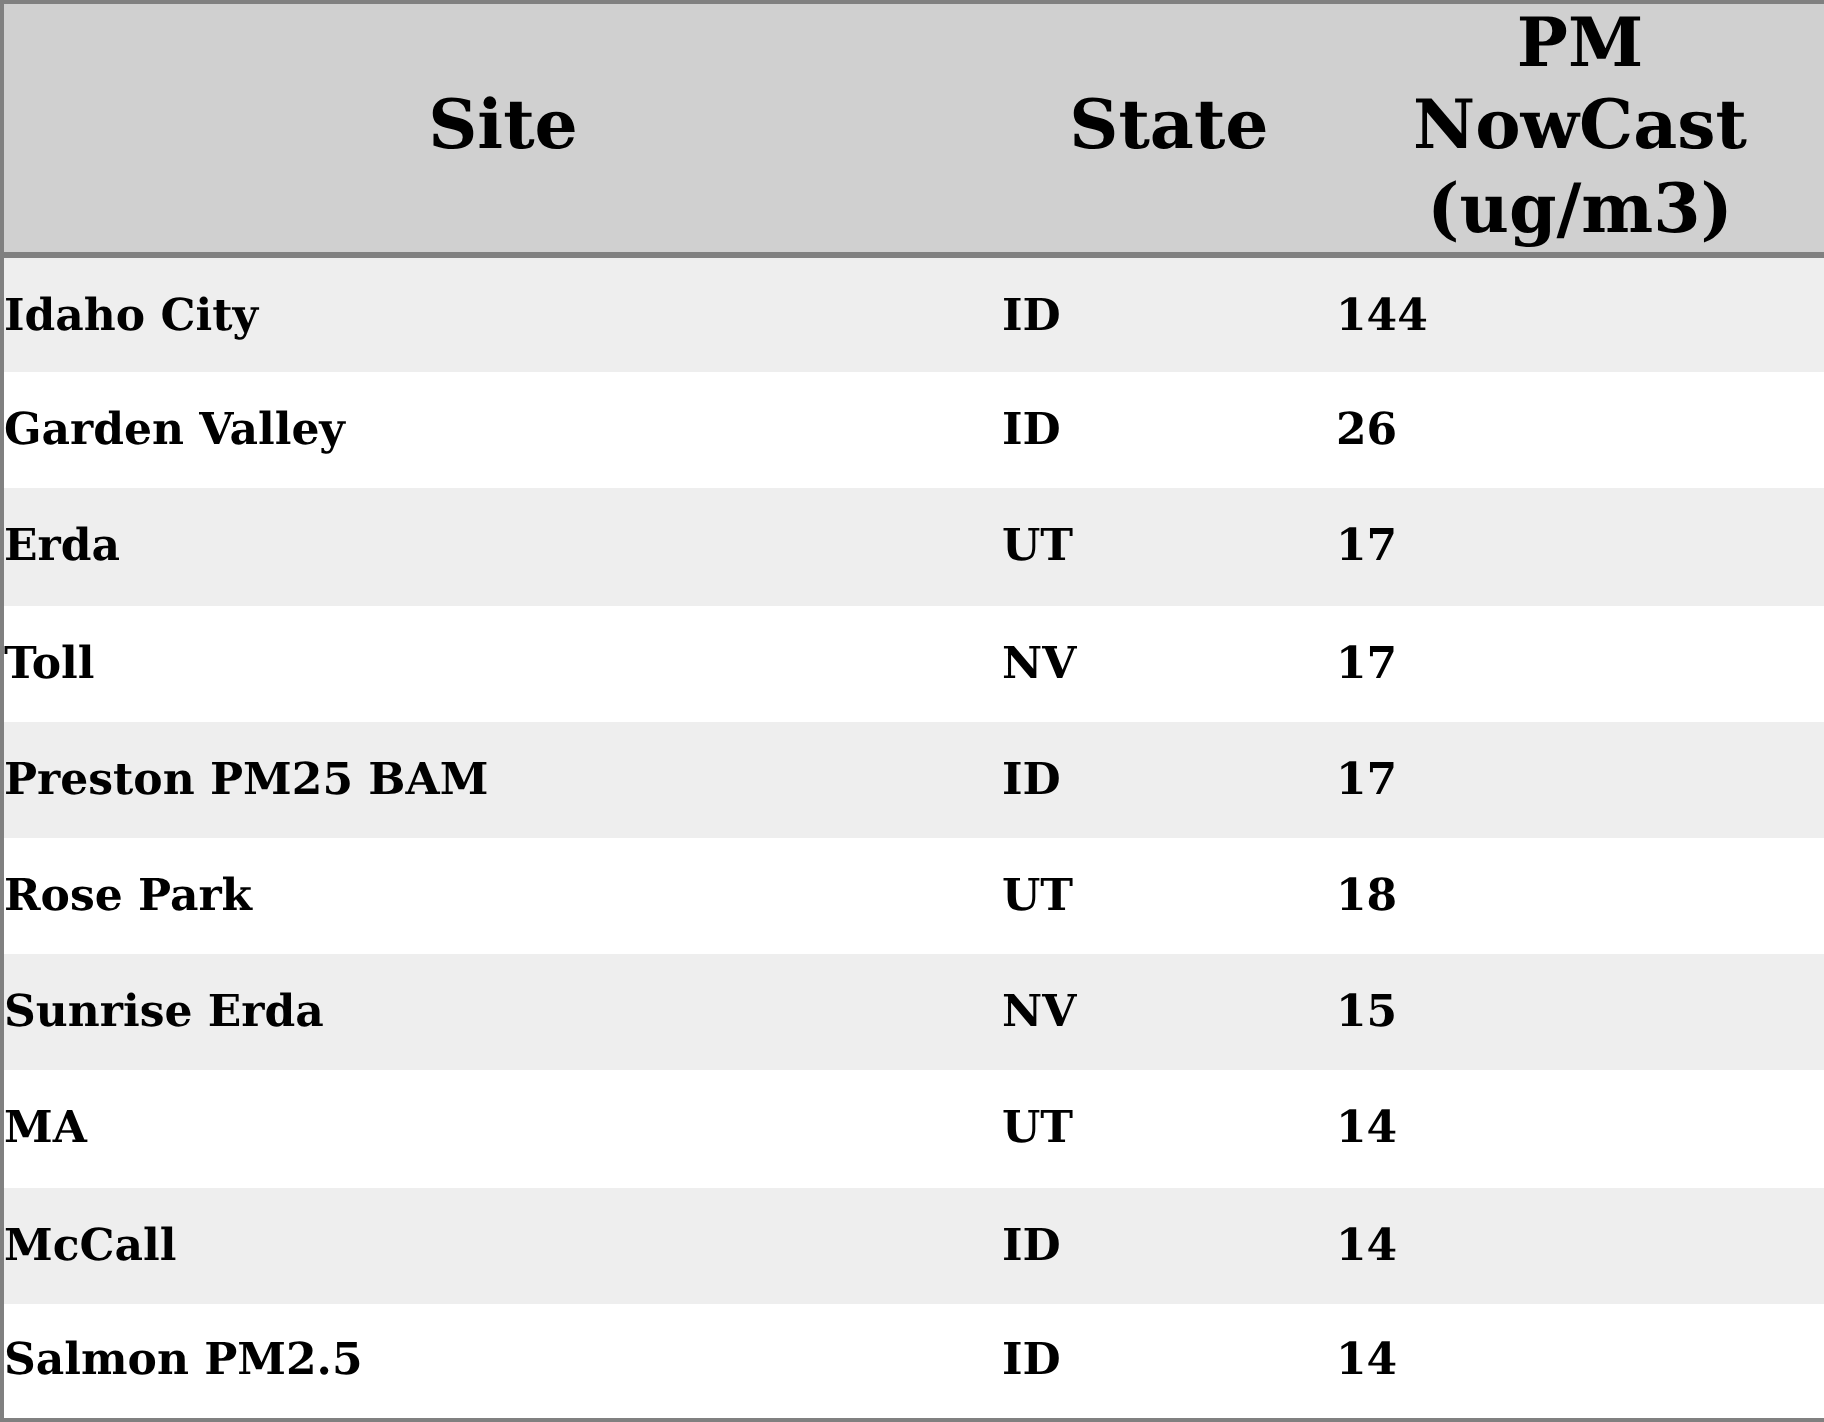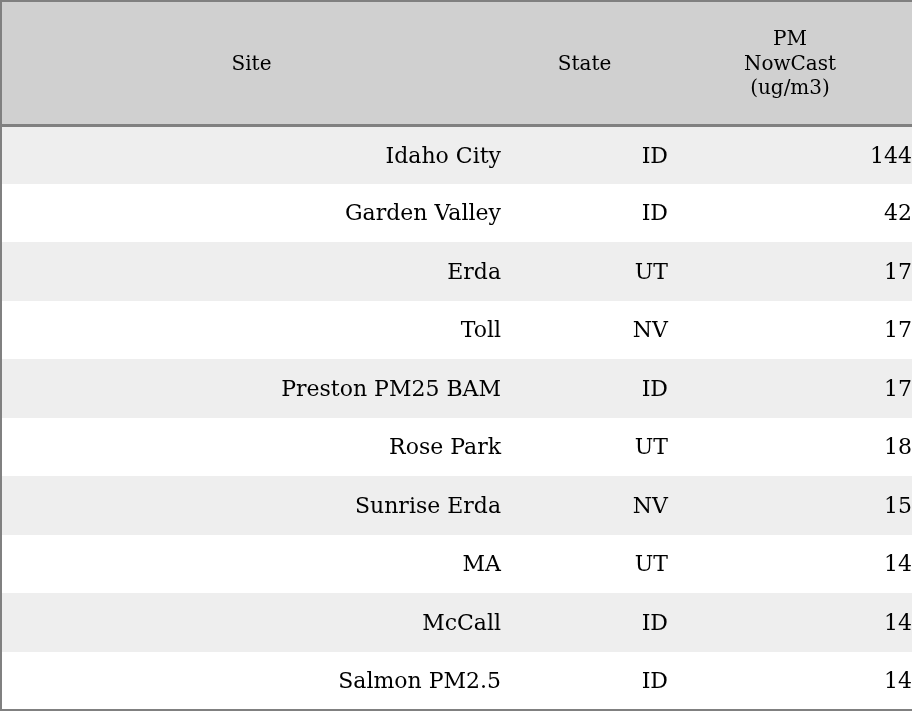--- a/index.html
+++ b/index.html
@@ -31,39 +31,40 @@
     color: var(--text);
   }
   col.col-site  { width: 500px; }
   col.col-state { width: 167px; }
   col.col-pm    { width: 245px; }
   thead tr {
     height: 124px;
     background: var(--header-bg);
   }
   th {
-    font-weight: normal;
-    font-size: 20px;
+    font-weight: bold;
+    font-size: 34px;
     line-height: 1.22;
     text-align: center;
     vertical-align: middle;
     border-bottom: 3px solid var(--border);
     white-space: pre-line;
     padding: 0;
   }
   tbody tr {
     height: 58px;
   }
   tbody tr.odd  { background: var(--row-alt-bg); }
   tbody tr.even { background: var(--row-bg); margin-top: 32px; }
   td {
     font-size: 22px;
-    text-align: right;
+    text-align: left;
     vertical-align: middle;
     padding: 0;
+    font-weight: bold;
   }
 </style>
 </head>
 <body>
 
 <div class="table-wrap">
   <table class="pm-table">
     <colgroup>
       <col class="col-site">
       <col class="col-state">
@@ -80,21 +81,21 @@
     </thead>
     <tbody>
         <tr class="odd">
           <td>Idaho City</td>
           <td>ID</td>
           <td>144</td>
         </tr>
         <tr class="even">
           <td>Garden Valley</td>
           <td>ID</td>
-          <td>42</td>
+          <td>26</td>
         </tr>
         <tr class="odd">
           <td>Erda</td>
           <td>UT</td>
           <td>17</td>
         </tr>
         <tr class="even">
           <td>Toll</td>
           <td>NV</td>
           <td>17</td>

